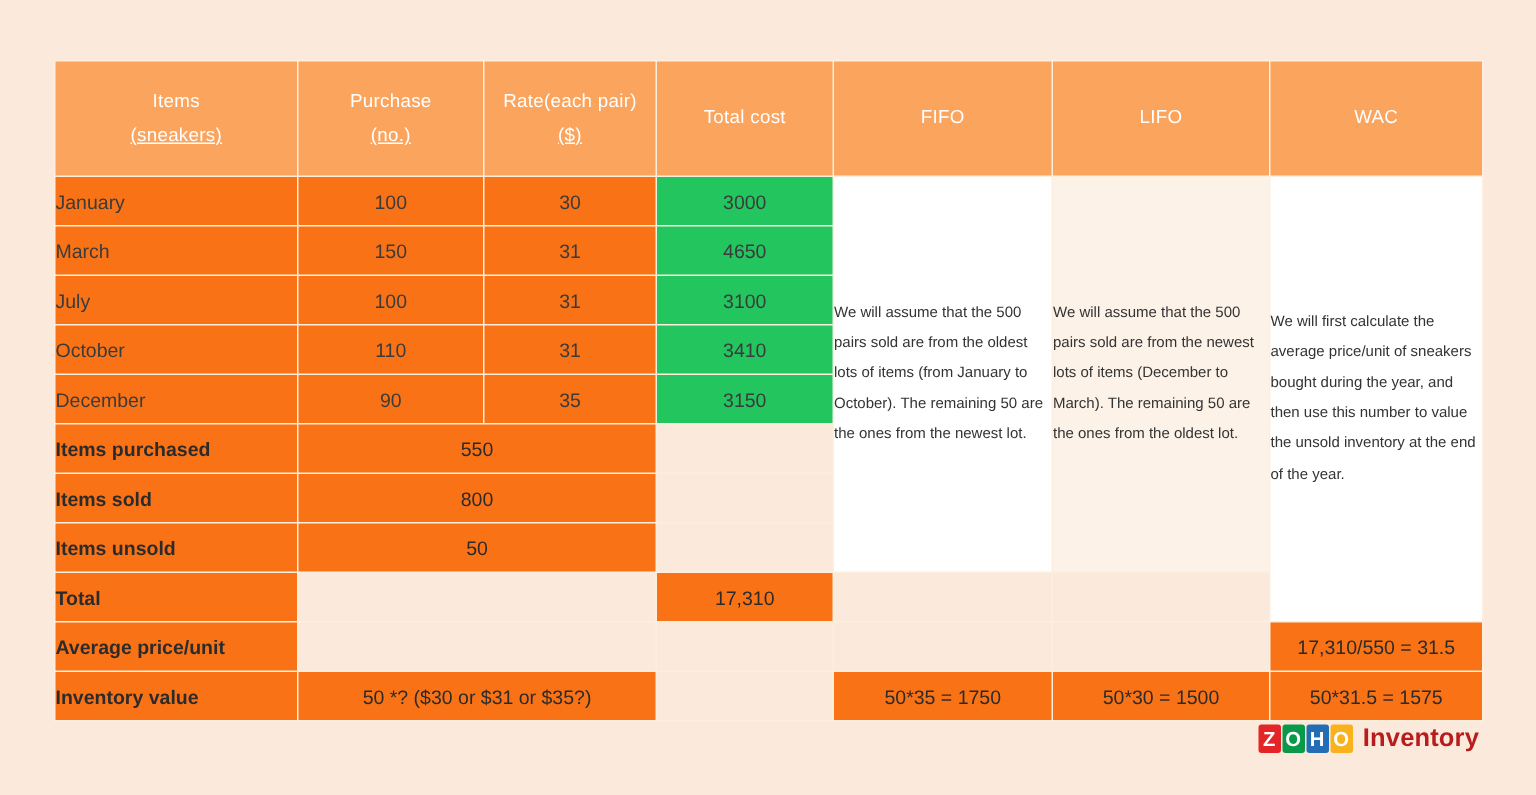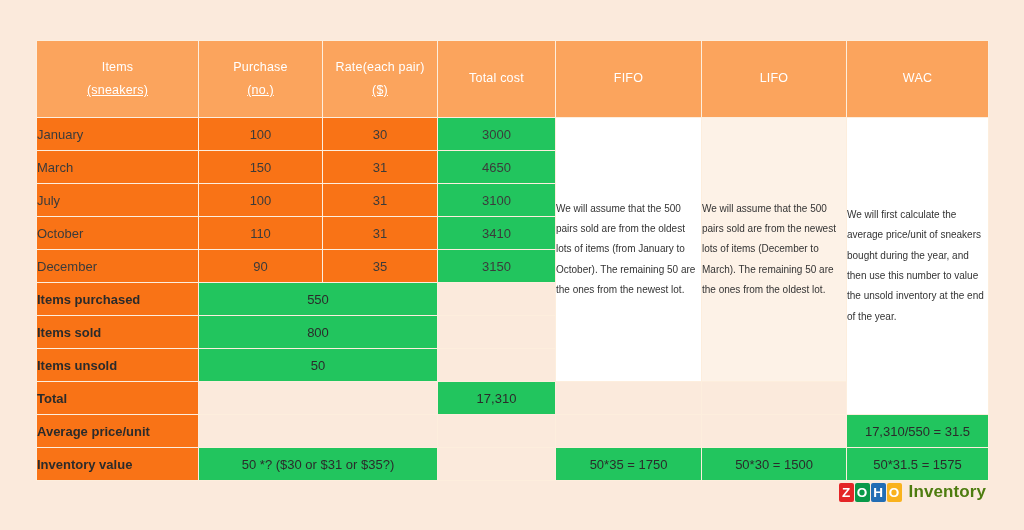--- a/index.html
+++ b/index.html
@@ -55,21 +55,21 @@
   th.hdr .l2 { display: block; text-decoration: underline; }
 
   
   td.c {
     text-align: center;
     font-size: 13px;
     color: #3b3b3b;
     background: #fdf2e7;
   }
   td.white { background: #22c55e; }
-  td.peach { background: #22c55e; }
+  td.peach { background: #f97316; }
   td.peach-lt { background: #f97316; }
   td.blank   { background: #fbeadc; }
 
   td.label {
     background: #f97316;
     text-align: left;
     font-size: 13px;
     color: #3b3b3b;
   }
   td.label.b { font-weight: bold; color: #2b2b2b; }
@@ -117,21 +117,21 @@
     border-radius: 2px;
     font-family: "Liberation Sans", sans-serif;
   }
   .zl-z { background: #e42527; }
   .zl-o1 { background: #089949; }
   .zl-h { background: #226db4; }
   .zl-o2 { background: #f9b21d; }
   .brand-word {
     font-size: 17px;
     font-weight: bold;
-    color: #4d7c0f;
+    color: #b91c1c;
     letter-spacing: .1px;
   }
 </style>
 </head>
 <body>
 
 <div class="table-wrap">
   <table class="val-table">
     <colgroup>
       <col style="width:161px">

